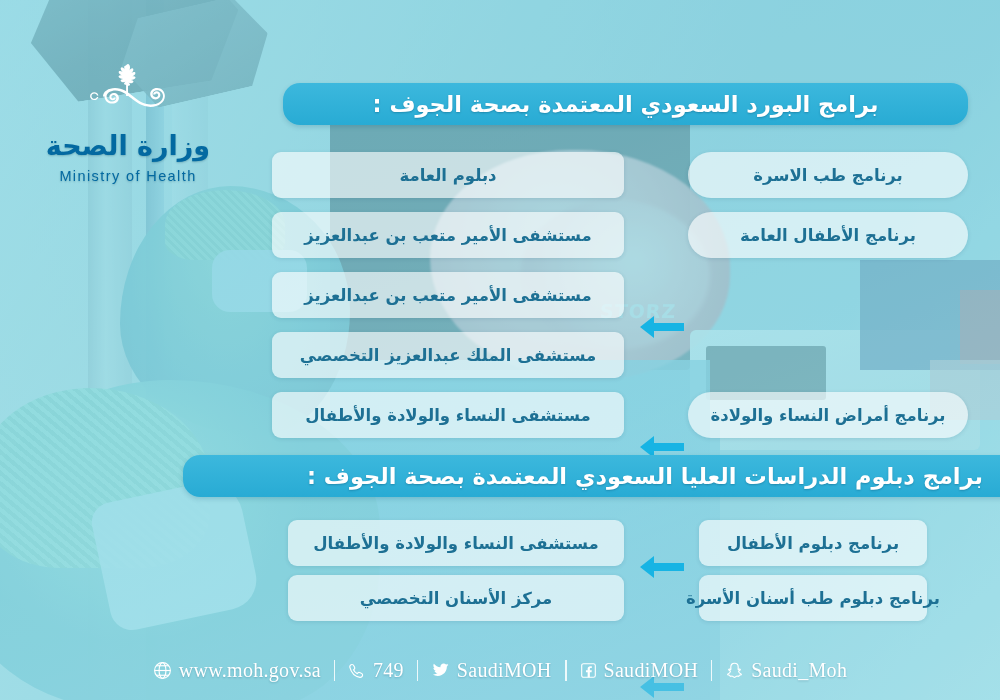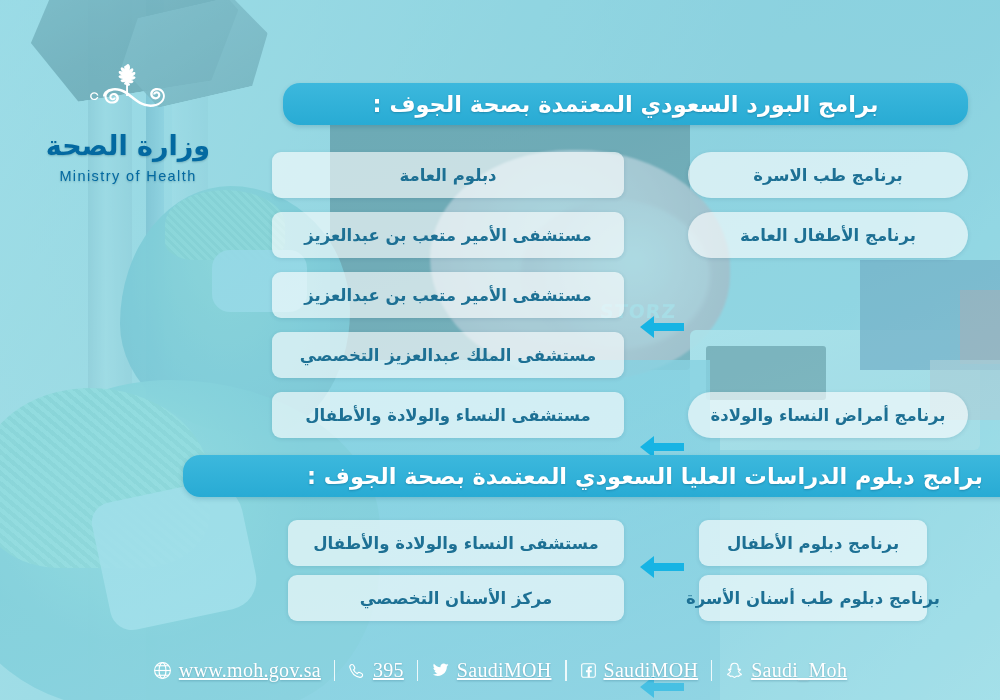--- a/index.html
+++ b/index.html
@@ -101,21 +101,21 @@
   .card span{color:#1d7094;font-size:16.5px;font-weight:bold;direction:rtl;white-space:nowrap;}
   .card.prog{left:688px;width:280px;border-radius:23px;}
   .card.hosp{left:272px;width:352px;}
   .card.prog2{left:699px;width:228px;}
   .card.hosp2{left:288px;width:336px;}
   .arrow{position:absolute;left:640px;top:10px;width:44px;height:26px;}
   .arrow svg{display:block;}
 
   
   .footer{position:absolute;left:0;right:0;bottom:18px;display:flex;align-items:center;
-    justify-content:center;gap:0px;color:#ffffff;text-decoration:underline;}
+    justify-content:center;gap:0px;color:#ffffff;}
   .fitem{display:flex;align-items:center;gap:7px;padding:0 13px;}
   .fitem .flabel{font-family:"Liberation Serif","DejaVu Serif",serif;font-size:20px;letter-spacing:.3px;
     text-shadow:0 1px 2px rgba(0,60,90,.25);}
   .fsep{width:1px;height:21px;background:rgba(255,255,255,.85);}
   .ficon{display:inline-flex;align-items:center;justify-content:center;}
 </style>
 </head>
 <body>
 
 <div id="poster">
@@ -259,21 +259,21 @@
       </span>
       <span class="flabel">www.moh.gov.sa</span>
     </div>
     <div class="fsep"></div>
     <div class="fitem">
       <span class="ficon">
         <svg width="18" height="18" viewBox="0 0 20 20" fill="none" stroke="#ffffff" stroke-width="1.3" stroke-linecap="round">
           <path d="M4.5 2.8c1 0 1.6.4 2 1.4l.9 2c.3.7.1 1.3-.5 1.8l-.8.7c.8 1.8 2.4 3.4 4.2 4.2l.7-.8c.5-.6 1.1-.8 1.8-.5l2 .9c1 .4 1.4 1 1.4 2 0 1.6-1.3 2.7-3 2.5C7.7 16.3 3.7 12.3 2 5.8c-.2-1.7.9-3 2.5-3z"></path>
         </svg>
       </span>
-      <span class="flabel">395</span>
+      <span class="flabel">749</span>
     </div>
     <div class="fsep"></div>
     <div class="fitem">
       <span class="ficon">
         <svg width="19" height="19" viewBox="0 0 20 20" fill="#ffffff">
           <path d="M18.5 4.2c-.6.3-1.3.5-2 .6.7-.4 1.3-1.1 1.5-2-.7.4-1.4.7-2.2.8-.6-.7-1.5-1.1-2.5-1.1-1.9 0-3.4 1.5-3.4 3.4 0 .3 0 .5.1.8C7.2 6.5 4.7 5.1 3 3c-.3.5-.5 1.1-.5 1.7 0 1.2.6 2.2 1.5 2.8-.6 0-1.1-.2-1.5-.4 0 1.6 1.2 3 2.7 3.3-.3.1-.6.1-.9.1-.2 0-.4 0-.6-.1.4 1.3 1.7 2.3 3.2 2.3-1.2.9-2.6 1.5-4.2 1.5h-.8c1.5 1 3.3 1.5 5.2 1.5 6.2 0 9.6-5.2 9.6-9.6v-.4c.7-.5 1.2-1.1 1.7-1.8z"></path>
         </svg>
       </span>
       <span class="flabel">SaudiMOH</span>
     </div>

